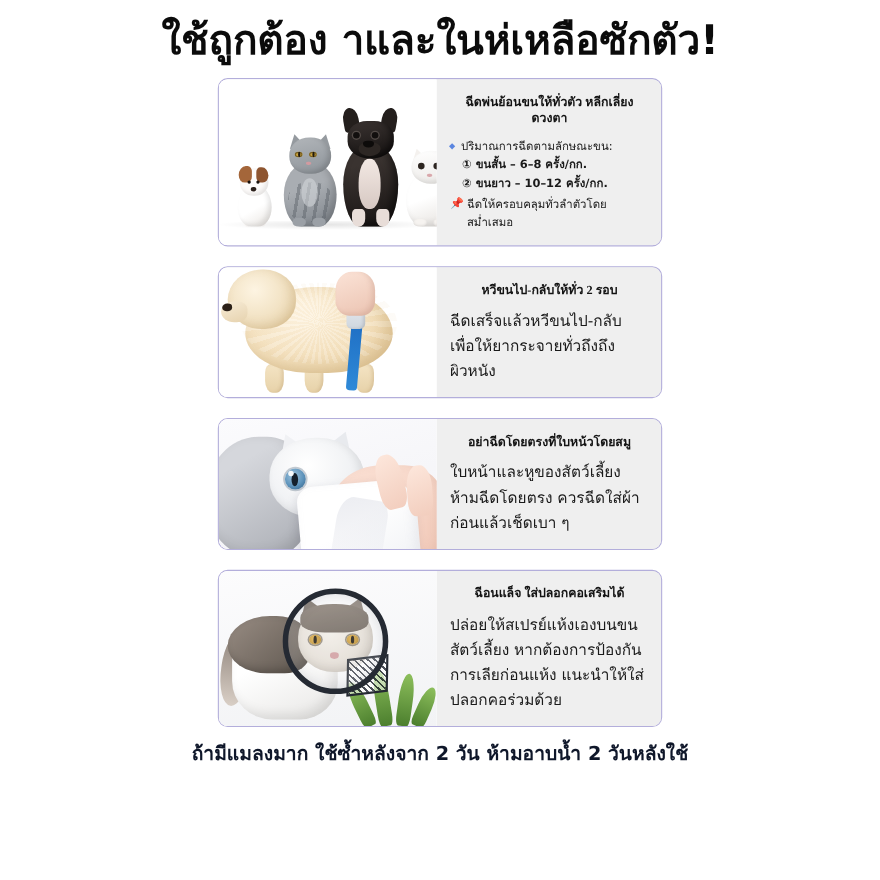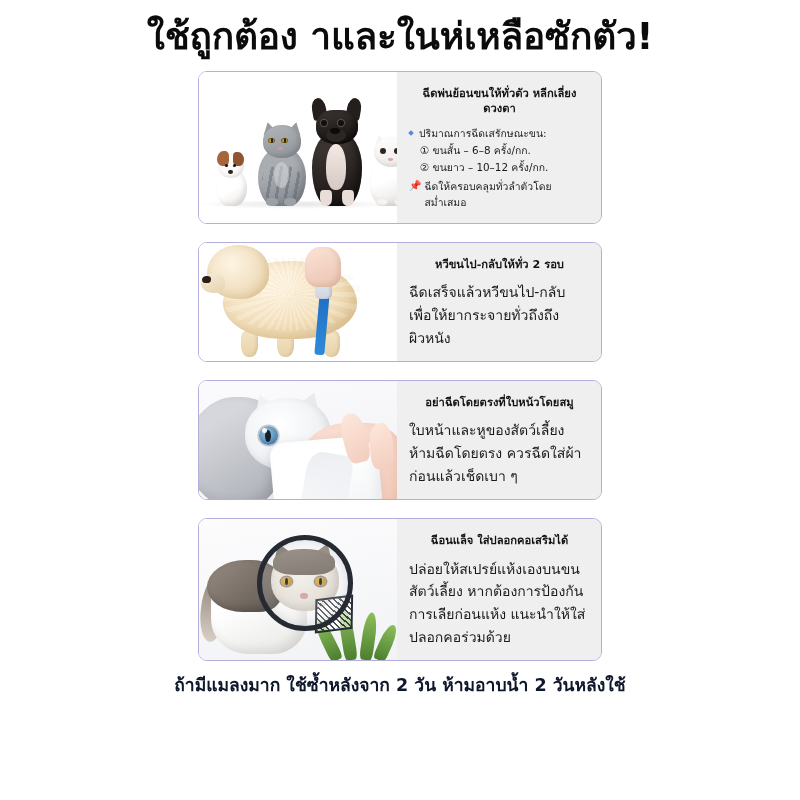--- a/index.html
+++ b/index.html
@@ -70,20 +70,21 @@
     justify-content: center;
   }
 
   .card-title {
     font-size: 11.2px;
     font-weight: 700;
     color: #131313;
     text-align: center;
     line-height: 1.35;
     margin-bottom: 9px;
+    font-family: Liberation Serif, serif;
   }
 
   .card-desc {
     font-size: 14px;
     color: #1a1a1a;
     line-height: 1.62;
   }
 
   .bullet-row {
     display: flex;
@@ -99,20 +100,21 @@
     width: 4px;
     height: 4px;
     background: #5b86e0;
     transform: rotate(45deg);
   }
   .numbered {
     font-size: 10.4px;
     color: #1a1a1a;
     line-height: 1.68;
     padding-left: 11px;
+    font-weight: bold;
   }
   .pin-row {
     display: flex;
     align-items: flex-start;
     gap: 3px;
     font-size: 10.4px;
     color: #1a1a1a;
     line-height: 1.62;
     margin-top: 1px;
   }
@@ -599,21 +601,21 @@
             <div class="nose"></div>
           </div>
         </div>
       </div>
 
       <div class="card-body">
         <div class="card-title">ฉีดพ่นย้อนขนให้ทั่วตัว หลีกเลี่ยงดวงตา</div>
 
         <div class="bullet-row">
           <span class="bullet-dot"></span>
-          <span>ปริมาณการฉีดเสรักษณะขน:</span>
+          <span>ปริมาณการฉีดตามลักษณะขน:</span>
         </div>
 
         <div class="numbered">① ขนสั้น – 6–8 ครั้ง/กก.</div>
         <div class="numbered">② ขนยาว – 10–12 ครั้ง/กก.</div>
 
         <div class="pin-row">
           <span class="pin-icon">📌</span>
           <span>ฉีดให้ครอบคลุมทั่วลำตัวโดยสม่ำเสมอ</span>
         </div>
       </div>

